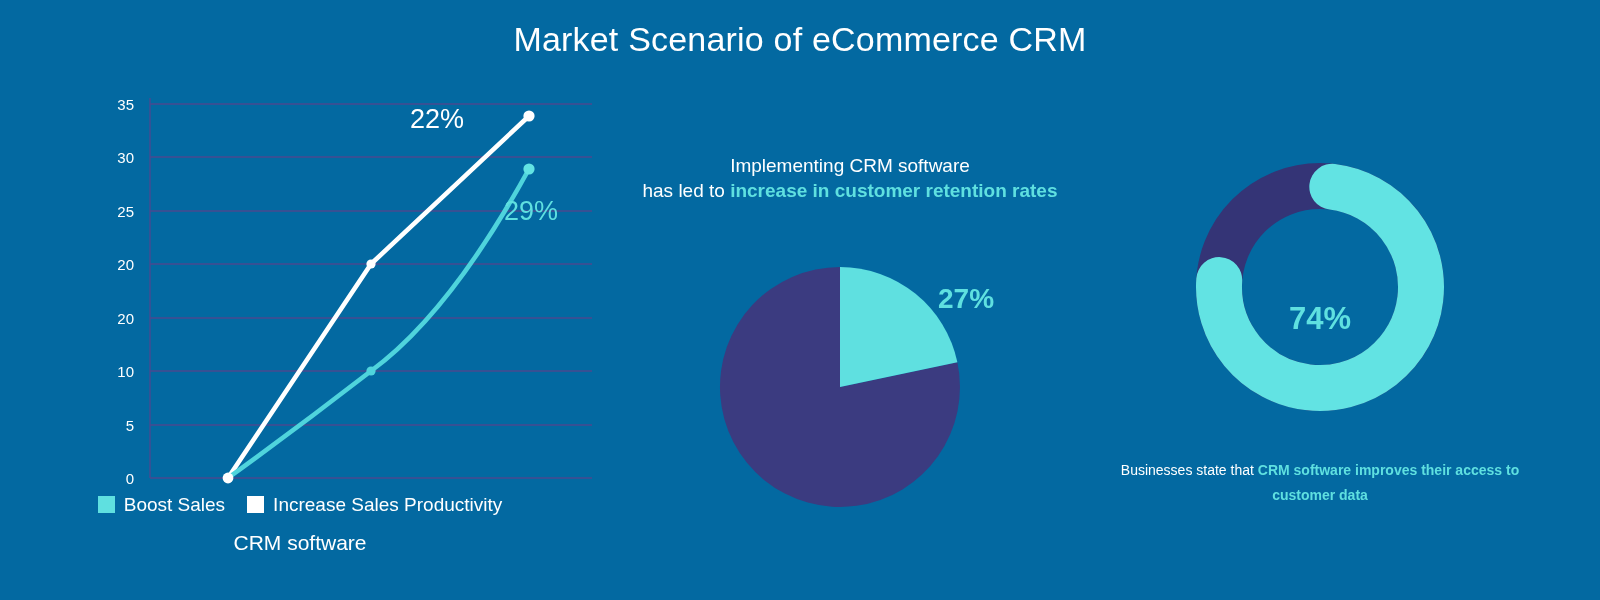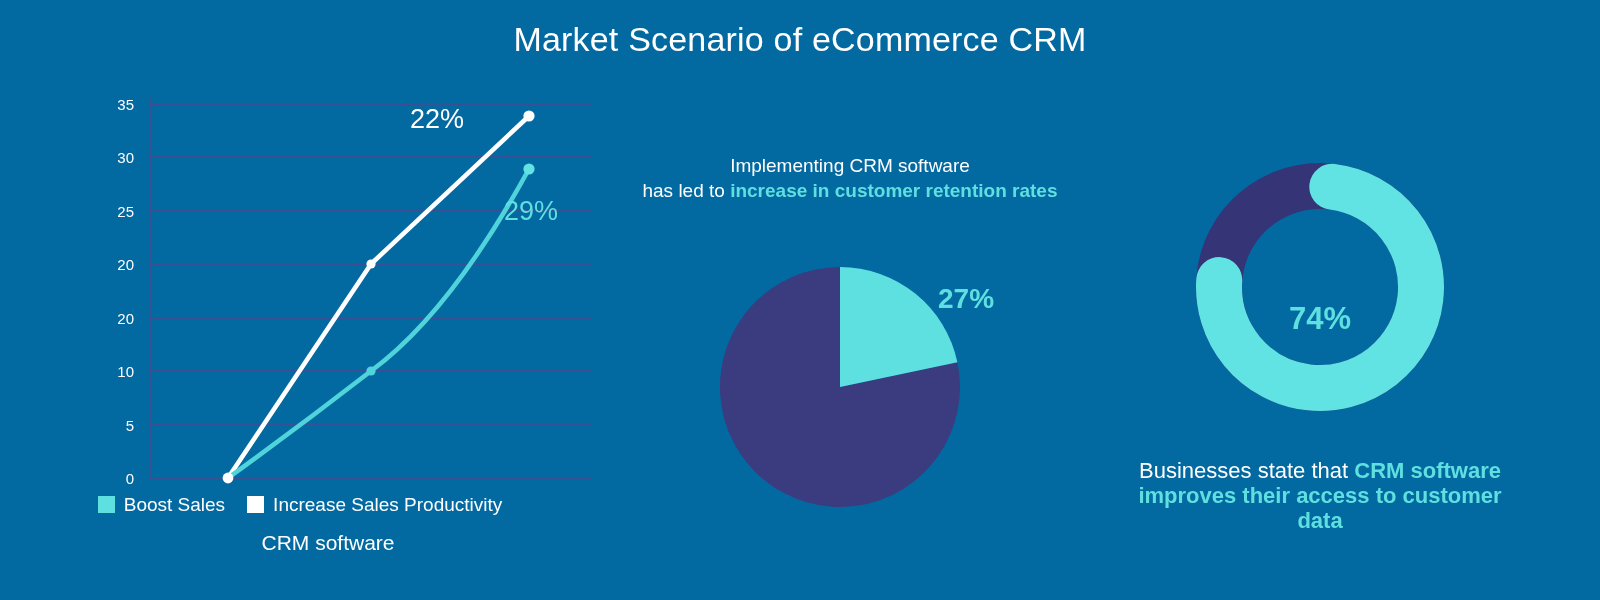--- a/index.html
+++ b/index.html
@@ -132,21 +132,20 @@
 
   .axis-label-x {
     position: absolute;
     left: 0;
     top: 452px;
     width: 600px;
     text-align: center;
     color: #ffffff;
     font-size: 21px;
     line-height: 26px;
-    padding-left: 28px;
   }
 
   
   .panel-pie {
     position: absolute;
     left: 640px;
     top: 140px;
     width: 420px;
     height: 420px;
   }
@@ -211,21 +210,21 @@
     line-height: 32px;
     margin-top: 32px;
   }
   .donut-caption {
     position: absolute;
     left: 14px;
     top: 318px;
     width: 412px;
     text-align: center;
     color: #ffffff;
-    font-size: 22px;
+    font-size: 14px;
     line-height: 25px;
     font-weight: 400;
   }
   .donut-caption .hl {
     color: #5fe0e0;
     font-weight: 700;
   }
 </style>
 </head>
 <body>

